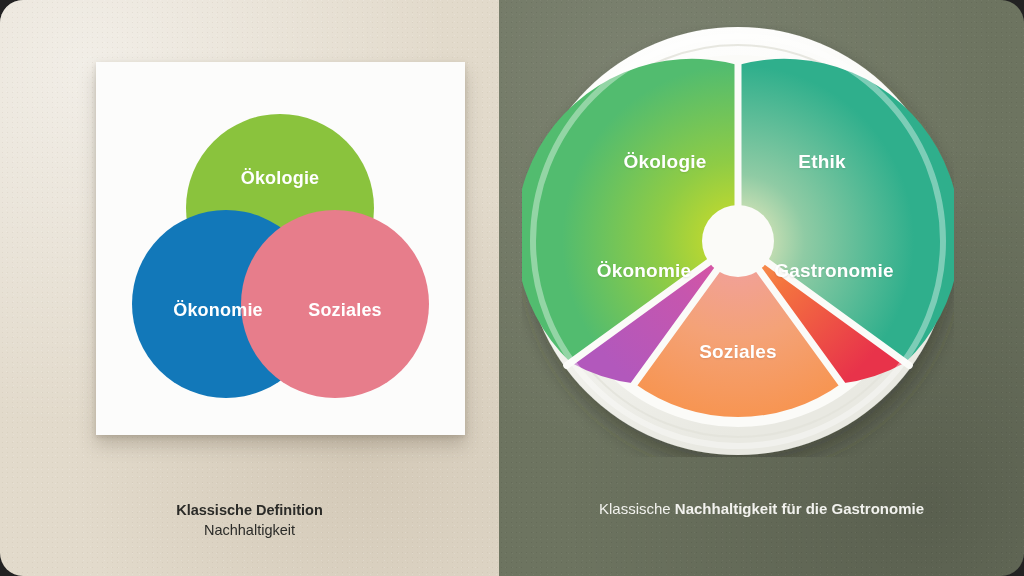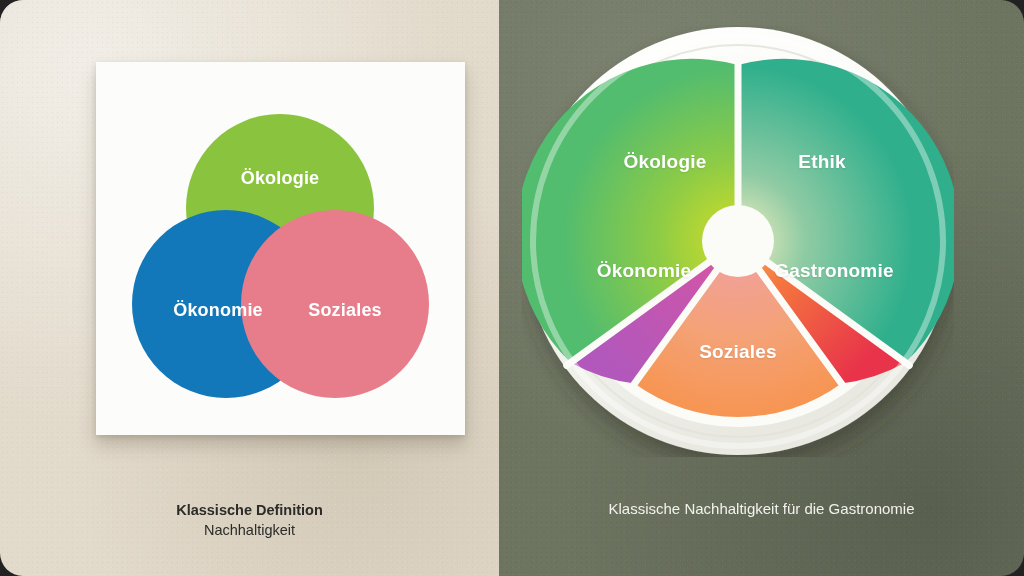--- a/index.html
+++ b/index.html
@@ -123,21 +123,21 @@
   .caption-r {
     position: absolute;
     left: 499px;
     width: 525px;
     text-align: center;
     top: 498px;
     color: #F2F2EE;
     font-size: 15px;
     line-height: 1.42;
   }
-  .caption-r .bold { font-weight: 400; }
+  .caption-r .bold { font-weight: 700; }
 </style>
 </head>
 <body>
 
 <div id="stage">
 
   <div class="panel-left">
     <div class="paper-noise"></div>
 
     <div class="card">

